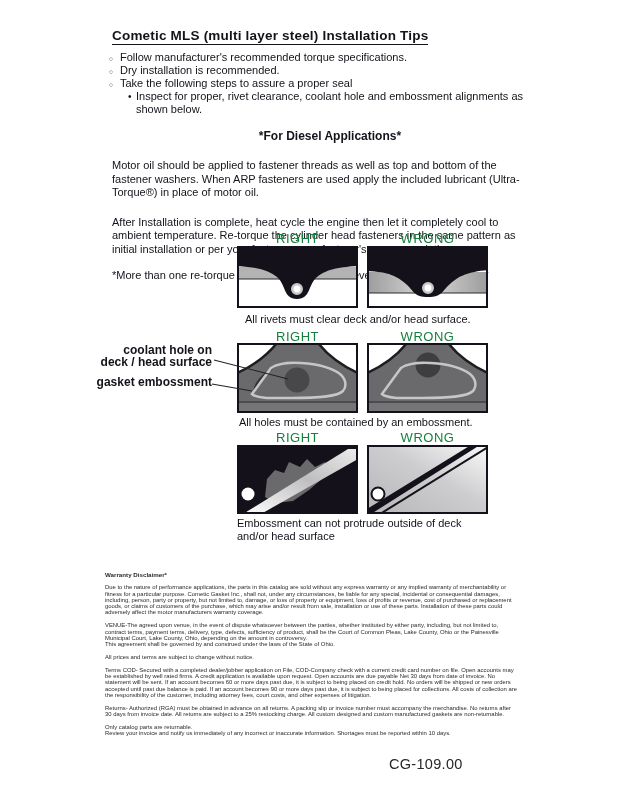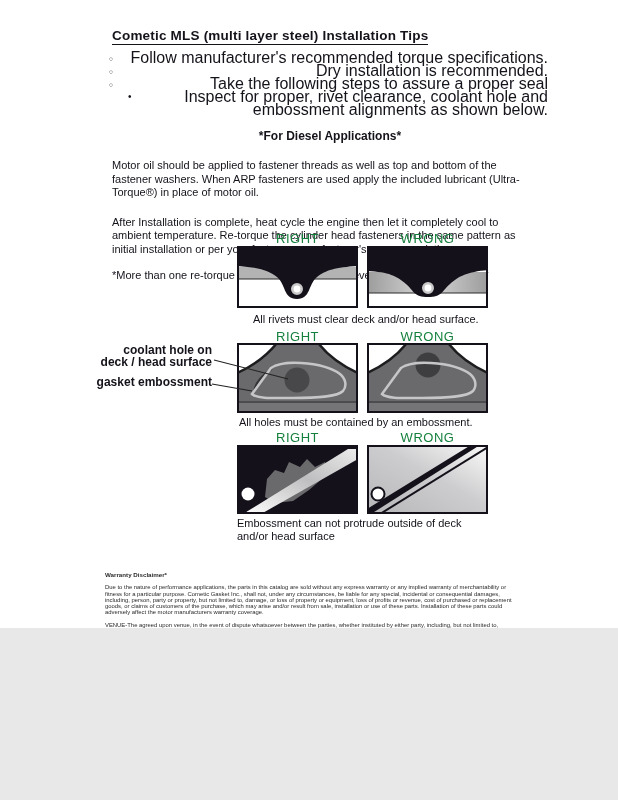--- a/index.html
+++ b/index.html
@@ -1,29 +1,29 @@
 <!DOCTYPE html>
 <html><head>
 <meta charset="utf-8">
 <style>
   html,body { margin:0; padding:0; background:#e8e8e8; }
   .page {
-    position:relative; width:618px; height:628px; background:#ffffff;
+    position:relative; width:618px; height:800px; background:#ffffff;
     margin:0 auto; overflow:hidden;
     font-family:"Liberation Sans", sans-serif; color:#15121a;
     -webkit-font-smoothing:antialiased;
   }
   
   .content { position:absolute; left:112px; top:26px; width:436px; }
   .doc-title {
     font-size:13.5px; font-weight:bold; letter-spacing:0.2px;
     border-bottom:1.6px solid #15121a; display:inline-block; padding-bottom:1px;
     margin:0 0 6px 0;
   }
-  .tips { font-size:16px; line-height:13px;text-align:right; }
+  .tips { font-size:11px; line-height:13px; }
   .tips .b { position:relative; padding-left:8px; }
   .tips .b::before { content:"○"; position:absolute; left:-3px; top:1px; font-size:6.5px; }
   .tips .sb { position:relative; padding-left:24px; }
   .tips .sb::before { content:"•"; position:absolute; left:16px; top:0; font-size:10px; }
   .diesel-heading { font-size:12px; font-weight:bold; margin:13px 0 6px 0;text-align:center; }
   .para { font-size:11px; line-height:13.5px; margin:16px 0 9px 0; width:420px; }
   .note { font-size:11px; line-height:13.5px; margin:13px 0 0 0; }
   
   .dlabel { position:absolute; width:121px; text-align:center; font-size:13px; letter-spacing:0.5px; color:#15803d; }
   .dbox { position:absolute; }
@@ -80,21 +80,21 @@
     </defs>
     <rect x="0" y="0" width="121" height="62" fill="#ffffff"></rect>
     <rect x="0" y="26" width="121" height="21" fill="url(#r1wg)"></rect>
     <line x1="0" y1="47" x2="121" y2="47" stroke="#2a2a2a" stroke-width="1"></line>
     <path d="M0,0 H121 V24 C100,26 92,30 83,38 C75,45 75,51 61,51 C47,51 47,45 39,38 C30,30 22,26 0,25 Z" fill="#15111b"></path>
     <circle cx="61" cy="42" r="7" fill="#c9c9c9" stroke="#15111b" stroke-width="2"></circle>
     <circle cx="61" cy="42" r="3.4" fill="#ffffff"></circle>
     <rect x="1" y="1" width="119" height="60" fill="none" stroke="#15111b" stroke-width="2"></rect>
   </svg>
 
-  <div class="dcaption" style="left:253px;top:313px;width:300px">All rivets must clear deck and/or head surface.</div>
+  <div class="dcaption" style="left:245px;top:313px;width:300px">All rivets must clear deck and/or head surface.</div>
 
   <div class="dlabel" style="left:237px;top:329px">RIGHT</div>
   <div class="dlabel" style="left:367px;top:329px">WRONG</div>
 
   <div class="ann" style="left:88px;top:345px">coolant hole on
 deck / head surface</div>
   <div class="ann" style="left:88px;top:377px">gasket embossment</div>
 
   <svg class="dbox" style="left:237px;top:343px" width="121" height="70" viewBox="0 0 121 70">
     <rect x="0" y="0" width="121" height="70" fill="#ffffff"></rect>

